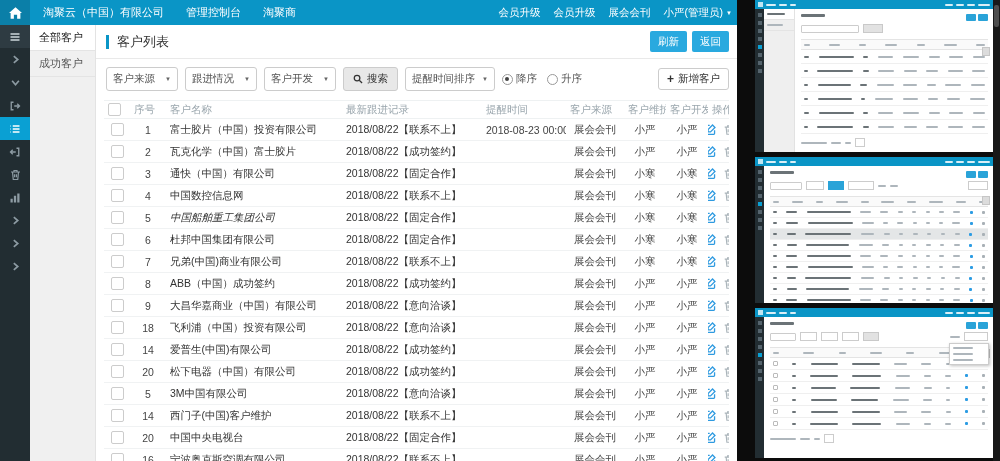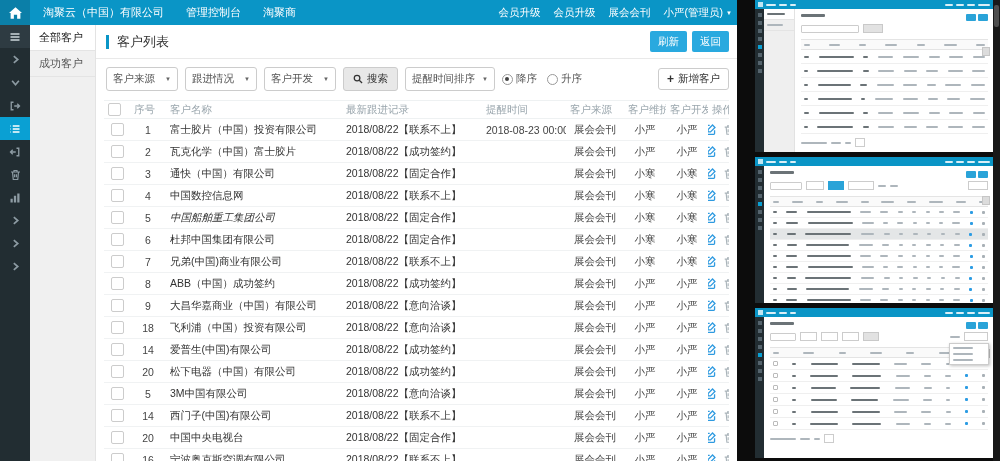--- a/index.html
+++ b/index.html
@@ -612,21 +612,21 @@
                     <path d="M1 4h12M5 4V2h4v2M3 4l1 10h6l1-10"></path>
                     <path d="M5.8 7v4M8.2 7v4"></path>
                   </svg>
                 </span>
               </div>
             </td>
           </tr>
           <tr>
             <td class="c-center"><span class="cb"></span></td>
             <td class="c-center">14</td>
-            <td style="color: rgb(51, 51, 51);">西门子(中国)有限公司</td>
+            <td style="color: rgb(51, 51, 51);">西门子(中国)客户维护</td>
             <td style="color: rgb(51, 51, 51);">2018/08/22【联系不上】</td>
             <td class="c-right"></td>
             <td class="c-center">展会会刊</td>
             <td class="c-center">小严</td>
             <td class="c-center">小严</td>
             <td>
               <div class="ops">
                 <span class="ic-edit">
                   <svg width="13" height="13" viewBox="0 0 16 16" fill="none" stroke="currentColor" stroke-width="1.6">
                     <path d="M13 9v4a1 1 0 0 1-1 1H3a1 1 0 0 1-1-1V4a1 1 0 0 1 1-1h4"></path>

